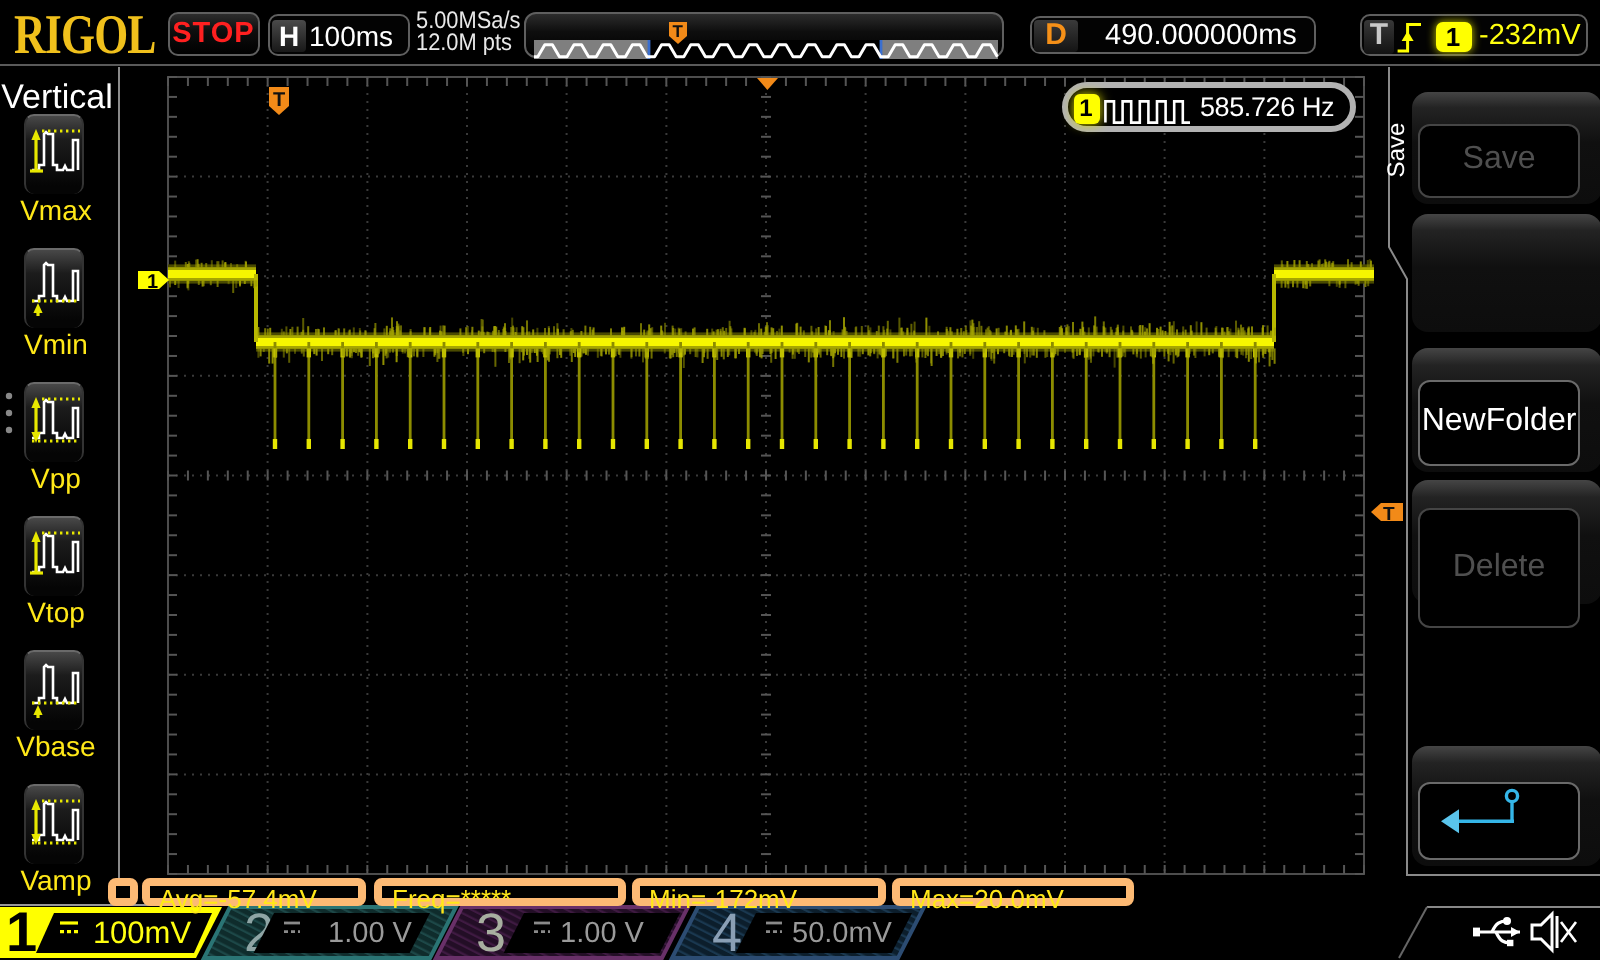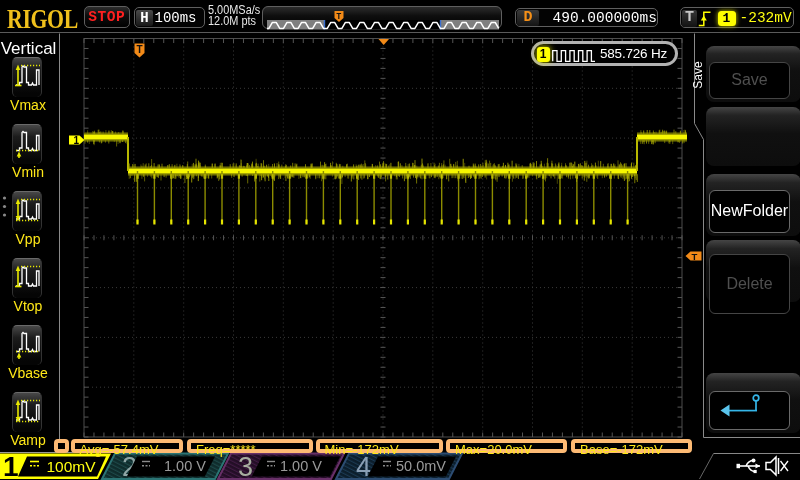--- a/index.html
+++ b/index.html
@@ -1,34 +1,34 @@
 <!DOCTYPE html>
 <html><head><meta charset="utf-8"><style>
 * { margin:0; padding:0; box-sizing:border-box; }
 html,body { width:800px; height:480px; background:#000; overflow:hidden;
   font-family:"Liberation Sans", sans-serif; }
 #scr { position:absolute; left:0; top:0; width:800px; height:480px; background:#000; }
 .tbox { position:absolute; border:1px solid #5f5f5f; border-radius:5px;
-  background:linear-gradient(180deg,#2c2c2c,#0e0e0e 42%,#000 100%);font-family:Liberation Mono, monospace; }
+  background:linear-gradient(180deg,#2c2c2c,#0e0e0e 42%,#000 100%); }
 #logo { position:absolute; left:7px; top:1px; font-family:"Liberation Serif", serif;
   font-weight:bold; font-size:28px; color:#f0c01c; letter-spacing:-0.5px;
   transform:scaleX(0.78) translateY(1.5px); transform-origin:0 0;}
 #stop { left:83.5px; top:6px; width:46.5px; height:22px; color:#ff2020;
   font-weight:bold; font-size:14.5px; text-align:center; line-height:20px; letter-spacing:0.5px;}
 #hbox { left:133.5px; top:7px; width:71.5px; height:20.5px; background:#030303;}
 #hbox .h { position:absolute; left:1.5px; top:1.5px; width:17px; height:16.5px; border-radius:2px;
   background:linear-gradient(180deg,#4a4a4a,#181818); color:#fff; font-weight:bold;
   font-size:14px; text-align:center; line-height:17px; }
 #hbox .v { position:absolute; left:20px; top:1.5px; width:48px; text-align:left; color:#fff;
   font-size:14px; line-height:17px; }
 #sa { position:absolute; left:208px; top:5px; color:#e8e8e8; font-size:12px; line-height:11.3px; transform:scaleX(0.91); transform-origin:0 0; }
 #thumb { left:261.5px; top:6px; width:240px; height:22.5px; border-radius:6px; }
 #dbox { left:514.5px; top:7.5px; width:143.5px; height:19.5px; background:#030303; }
 #dbox .d { position:absolute; left:1.5px; top:1.5px; width:22px; height:16px; color:#f59018; font-weight:bold; font-size:15px; line-height:16px; text-align:center; background:linear-gradient(180deg,#3a3a3a,#141414); border-radius:2px;}
-#dbox .v { position:absolute; left:37px; top:1px; width:104px; text-align:right; color:#fff; font-size:14.5px; line-height:17px;}
+#dbox .v { position:absolute; left:37px; top:1px; width:104px; text-align:left; color:#fff; font-size:14.5px; line-height:17px;}
 #tbox { left:679.5px; top:7px; width:114.5px; height:21px; background:#030303; }
 #tbox .t { position:absolute; left:1.5px; top:2px; width:15px; height:16.5px; color:#c8c8c8; font-weight:bold; font-size:15px; line-height:16.5px; text-align:center; background:linear-gradient(180deg,#383838,#121212); border-radius:2px;}
 #tbox .v { position:absolute; left:59px; top:2px; color:#ffff10; font-size:14.5px; line-height:17px;text-align:center;}
 #tbox .b { position:absolute; left:37px; top:2.5px; width:18px; height:15.5px; background:#ffff00;
   border-radius:3.5px; color:#000; font-weight:bold; font-size:13px; text-align:center; line-height:15.5px;
   box-shadow:0 0 5px #cc0; }
 #topline { position:absolute; left:0; top:32px; width:800px; height:1px; background:#5a5a5a; }
 #vertlab { position:absolute; left:0; top:39px; width:57px; text-align:center; color:#fff; font-size:17px; }
 .lbtn { position:absolute; left:11.5px; width:30px; height:40px; border-radius:5px;
   background:linear-gradient(180deg,#484848,#1c1c1c 30%,#050505 90%);
@@ -1454,14 +1454,13 @@
 <svg width="44" height="12" viewBox="0 0 44 12" style="position:absolute;left:18px;top:6.5px">
 <path d="M0.7,11.3 L0.7,0.7 5,0.7 5,11.3 9.3,11.3 9.3,0.7 13.6,0.7 13.6,11.3 17.9,11.3 17.9,0.7 22.2,0.7 22.2,11.3 26.5,11.3 26.5,0.7 30.8,0.7 30.8,11.3 35.1,11.3 35.1,0.7 39.4,0.7 39.4,11.3 43,11.3" stroke="#fff" stroke-width="1.3" fill="none"></path>
 </svg>
 <div class="v">585.726 Hz</div>
     </div>
 <div class="mbox" style="left:54px;width:15px"></div>
     <div class="mbox" style="left:70.5px;width:112.5px">Avg=-57.4mV</div>
     <div class="mbox" style="left:187px;width:125.5px">Freq=*****</div>
     <div class="mbox" style="left:315.5px;width:127px">Min=-172mV</div>
     <div class="mbox" style="left:446px;width:121px">Max=20.0mV</div>
-    <div class="mbox" style="left:571px;width:121px">Base=-172mV</div>
 </div>
 
 </body></html>

